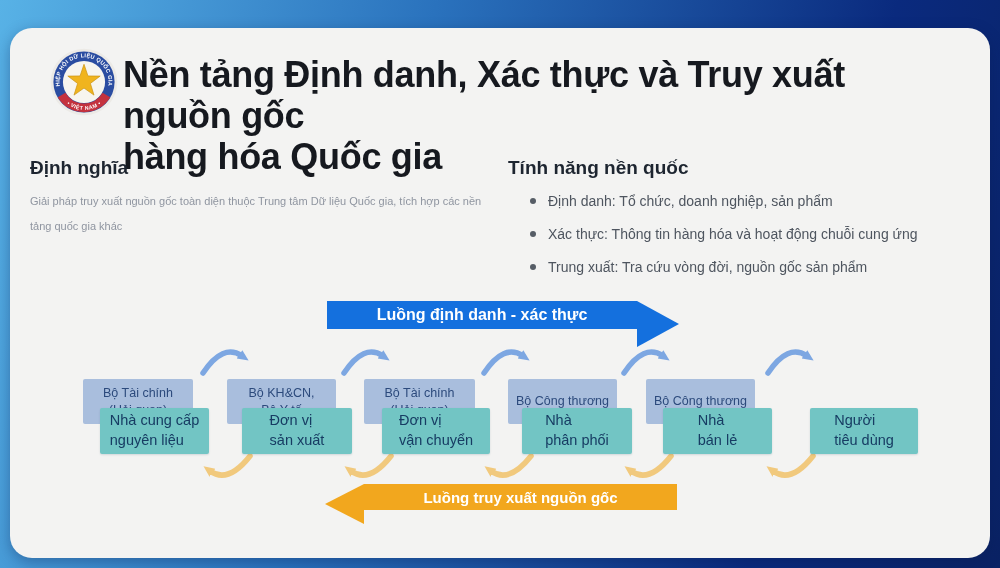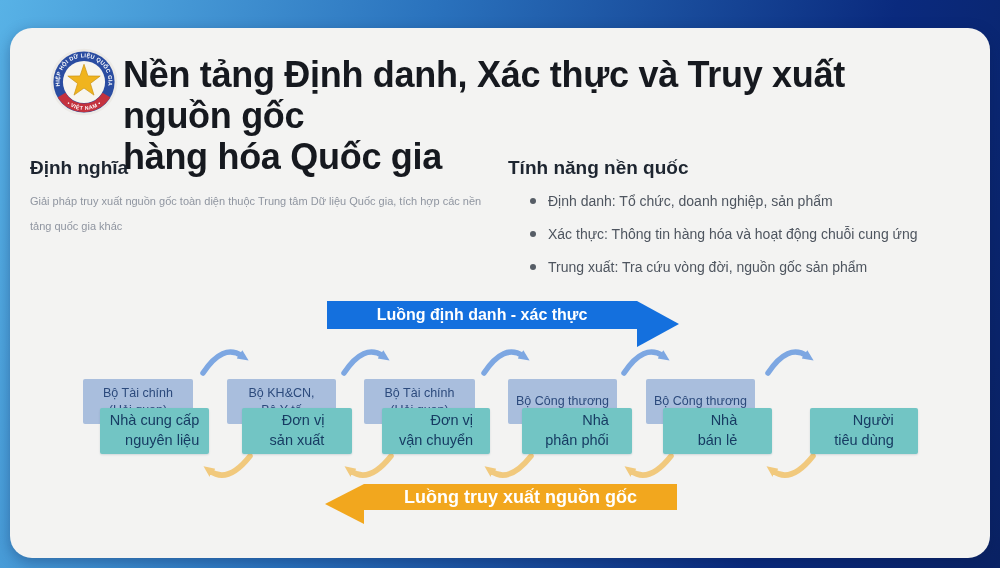--- a/index.html
+++ b/index.html
@@ -49,38 +49,38 @@
     color:#fff;font-weight:700;font-size:16px;
   }
   #banner-forward .tri{
     width:0;height:0;border-top:23px solid transparent;border-bottom:23px solid transparent;
     border-left:42px solid var(--forward-flow,#1470de);
   }
   #banner-backward{left:325px;top:484px;height:40px;}
   #banner-backward .bar{
     width:313px;height:26px;background:var(--backward-flow,#f2a71e);
     display:flex;align-items:center;justify-content:center;
-    color:#fff;font-weight:700;font-size:18px;
+    color:#fff;font-weight:700;font-size:15px;
   }
   #banner-backward .tri{
     width:0;height:0;border-top:20px solid transparent;border-bottom:20px solid transparent;
     border-right:39px solid var(--backward-flow,#f2a71e);
   }
   
   .ministry{
     position:absolute;top:379px;height:45px;z-index:2;
     background:var(--ministry-box,#a9bedd);color:var(--ministry-text,#2c4a7c);
     font-size:12.5px;line-height:1.3;border-radius:2px;
     display:flex;align-items:center;justify-content:center;text-align:center;white-space:pre-line;
   }
   .entity{
     position:absolute;top:408px;height:46px;z-index:3;
     background:var(--entity-box,#72c5c4);color:var(--entity-text,#173c63);
     font-size:14.5px;font-weight:500;line-height:1.35;border-radius:2px;
-    display:flex;align-items:center;justify-content:center;text-align:right;white-space:pre-line;
+    display:flex;align-items:center;justify-content:center;text-align:left;white-space:pre-line;
     box-shadow:0 1px 2px rgba(20,60,90,.15);
   }
   #min-0{left:83px;width:110px;}  #ent-0{left:100px;width:109px;}
   #min-1{left:227px;width:109px;} #ent-1{left:242px;width:110px;}
   #min-2{left:364px;width:111px;} #ent-2{left:382px;width:108px;}
   #min-3{left:508px;width:109px;} #ent-3{left:522px;width:110px;}
   #min-4{left:646px;width:109px;} #ent-4{left:663px;width:109px;}
                                   #ent-5{left:810px;width:108px;}
   
   .arc{position:absolute;width:60px;}

